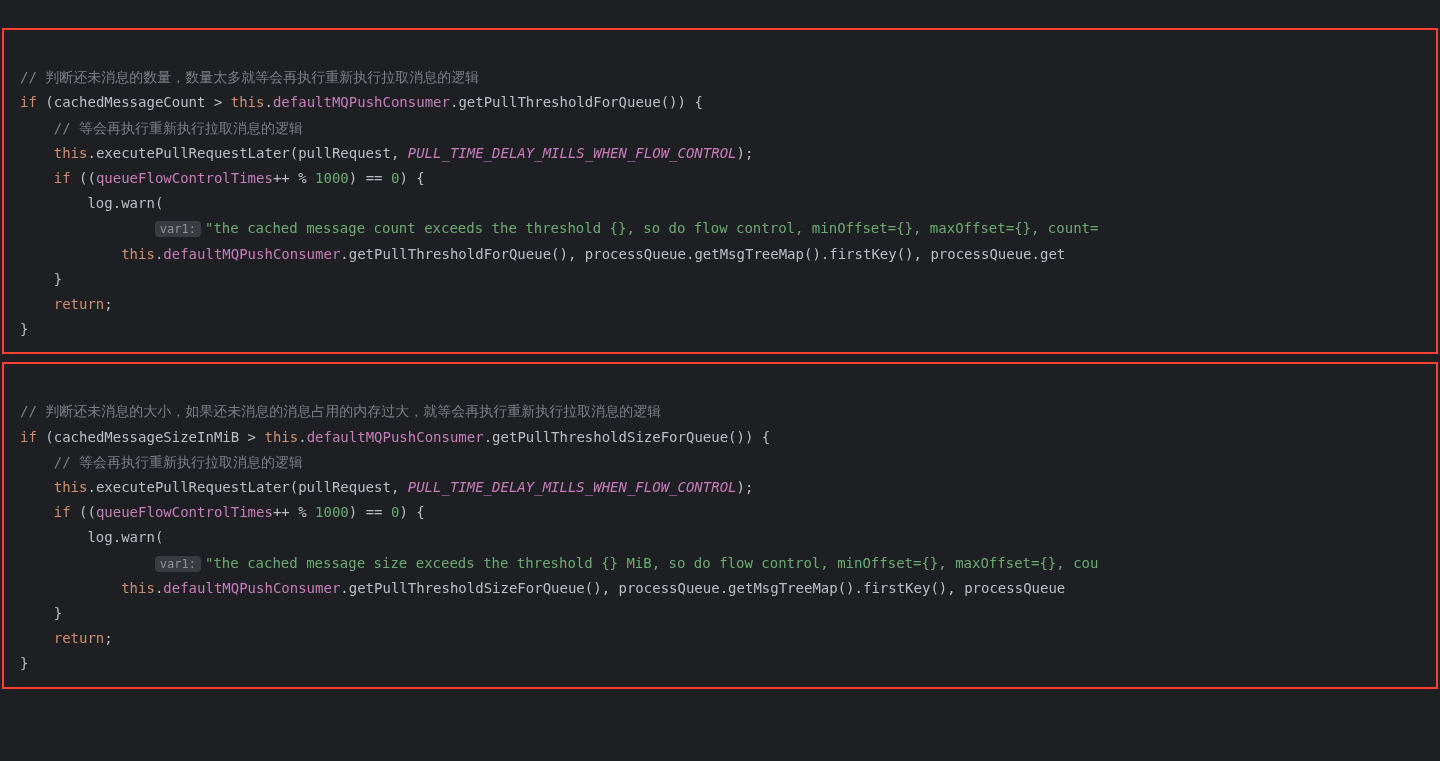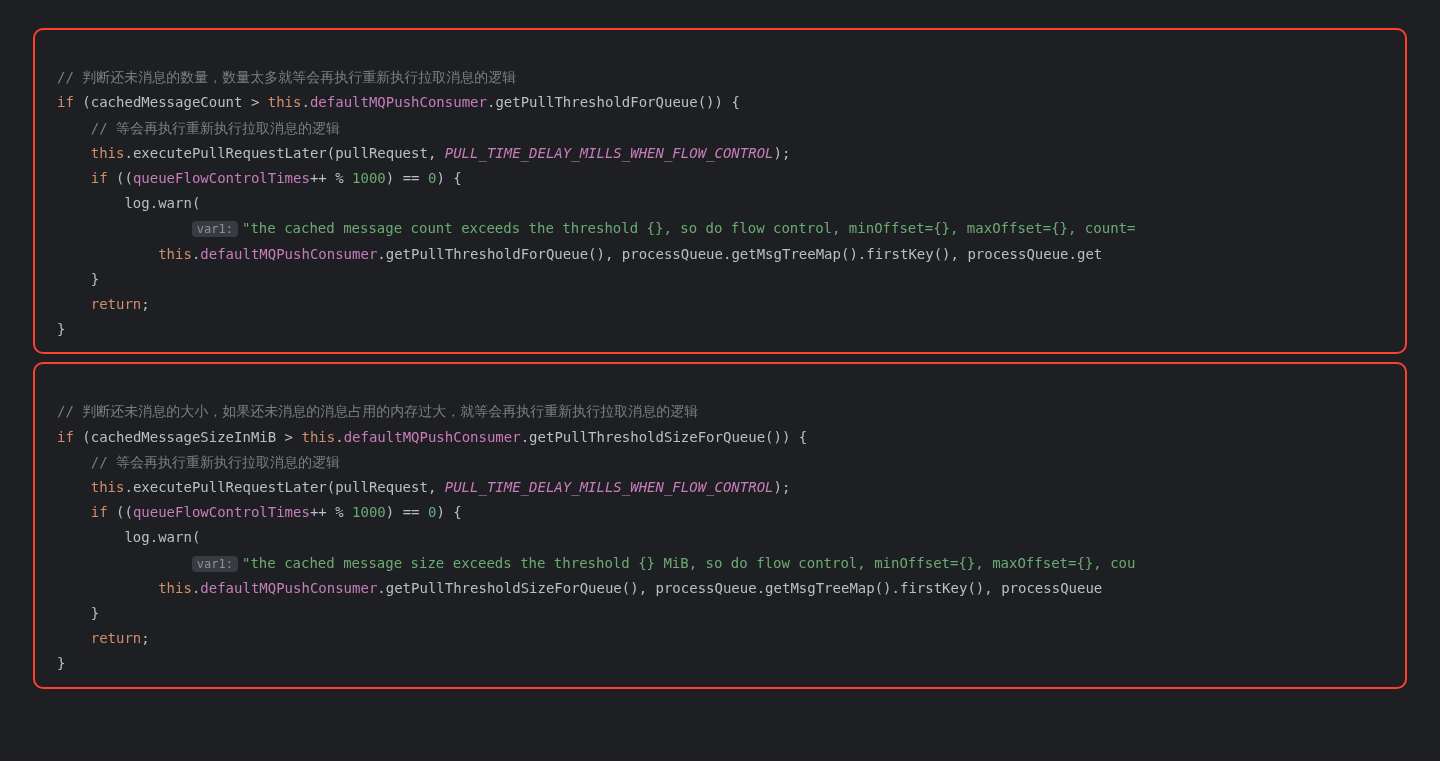--- a/index.html
+++ b/index.html
@@ -13,23 +13,23 @@
     font-size: 14px;
     line-height: 1.8;
     color: #bcbec4;
     overflow-x: auto;
     width: 1440px;
     height: 761px;
     padding: 10px 0;
   }
   .code-block {
     border: 2.5px solid #ff4030;
-    border-radius: 10px;
-    margin: 8px 33px;
-    padding: 10px 22px;
+    border-radius: 0;
+    margin: 8px 2px;
+    padding: 10px 16px;
     white-space: pre;
     position: relative;
   }
   .code-block:first-of-type {
     margin-top: 18px;
   }
   .line {
     white-space: pre;
     font-feature-settings: "liga" 0;
   }

